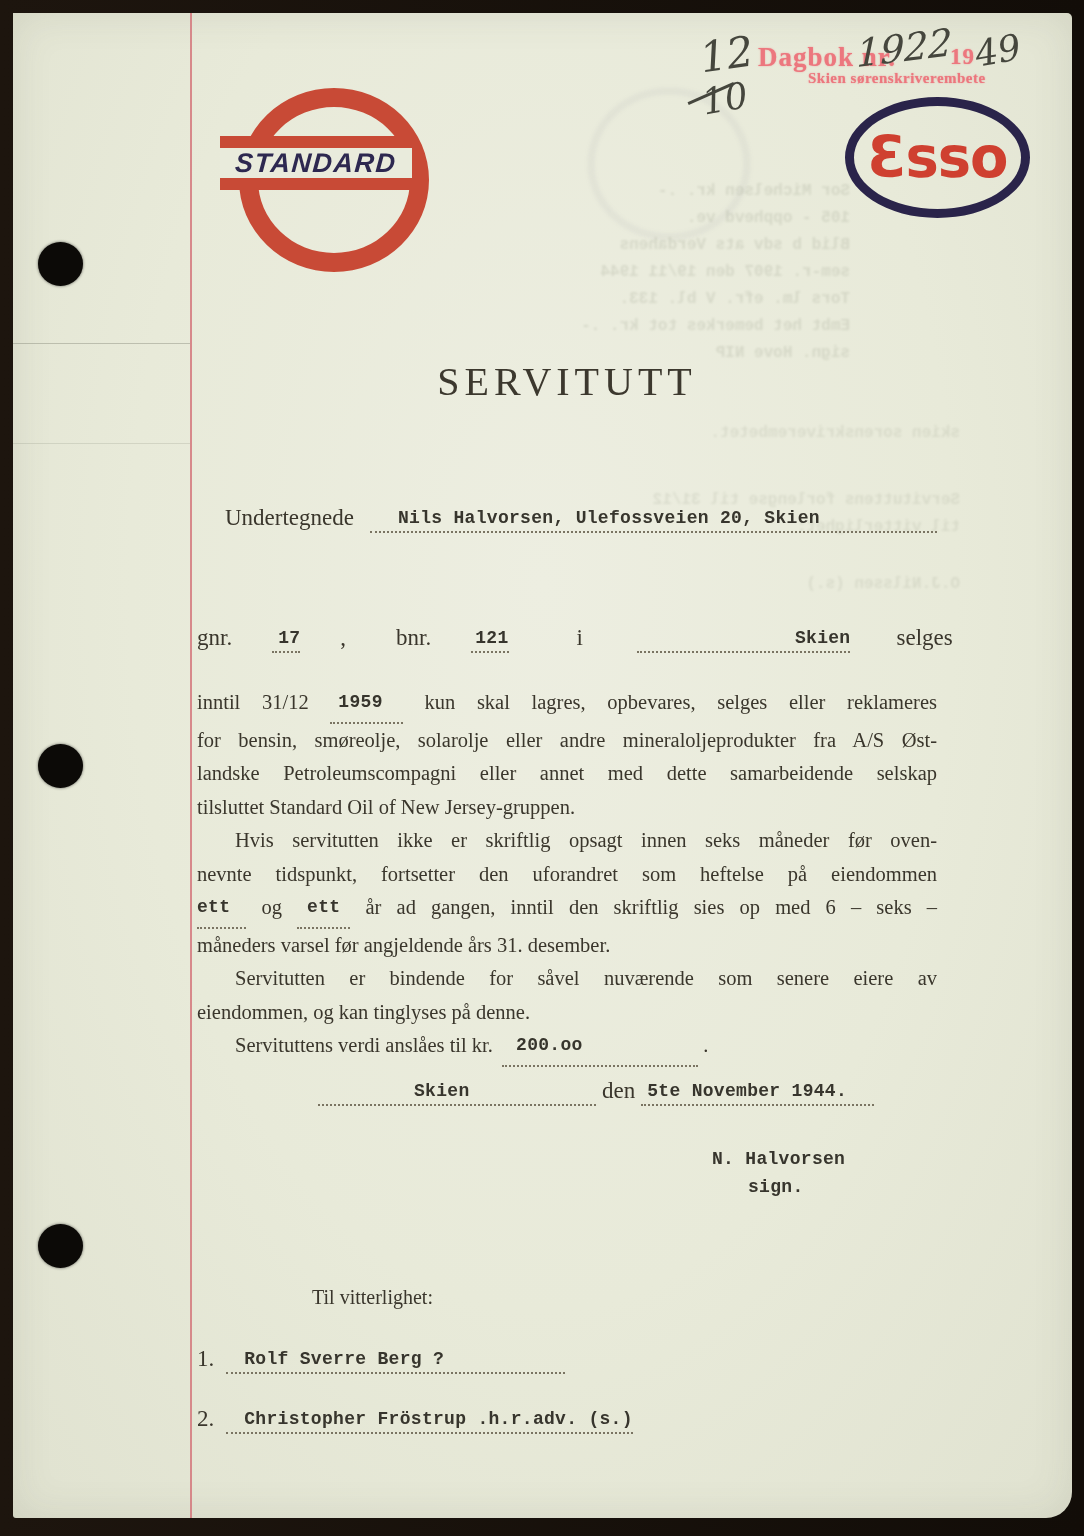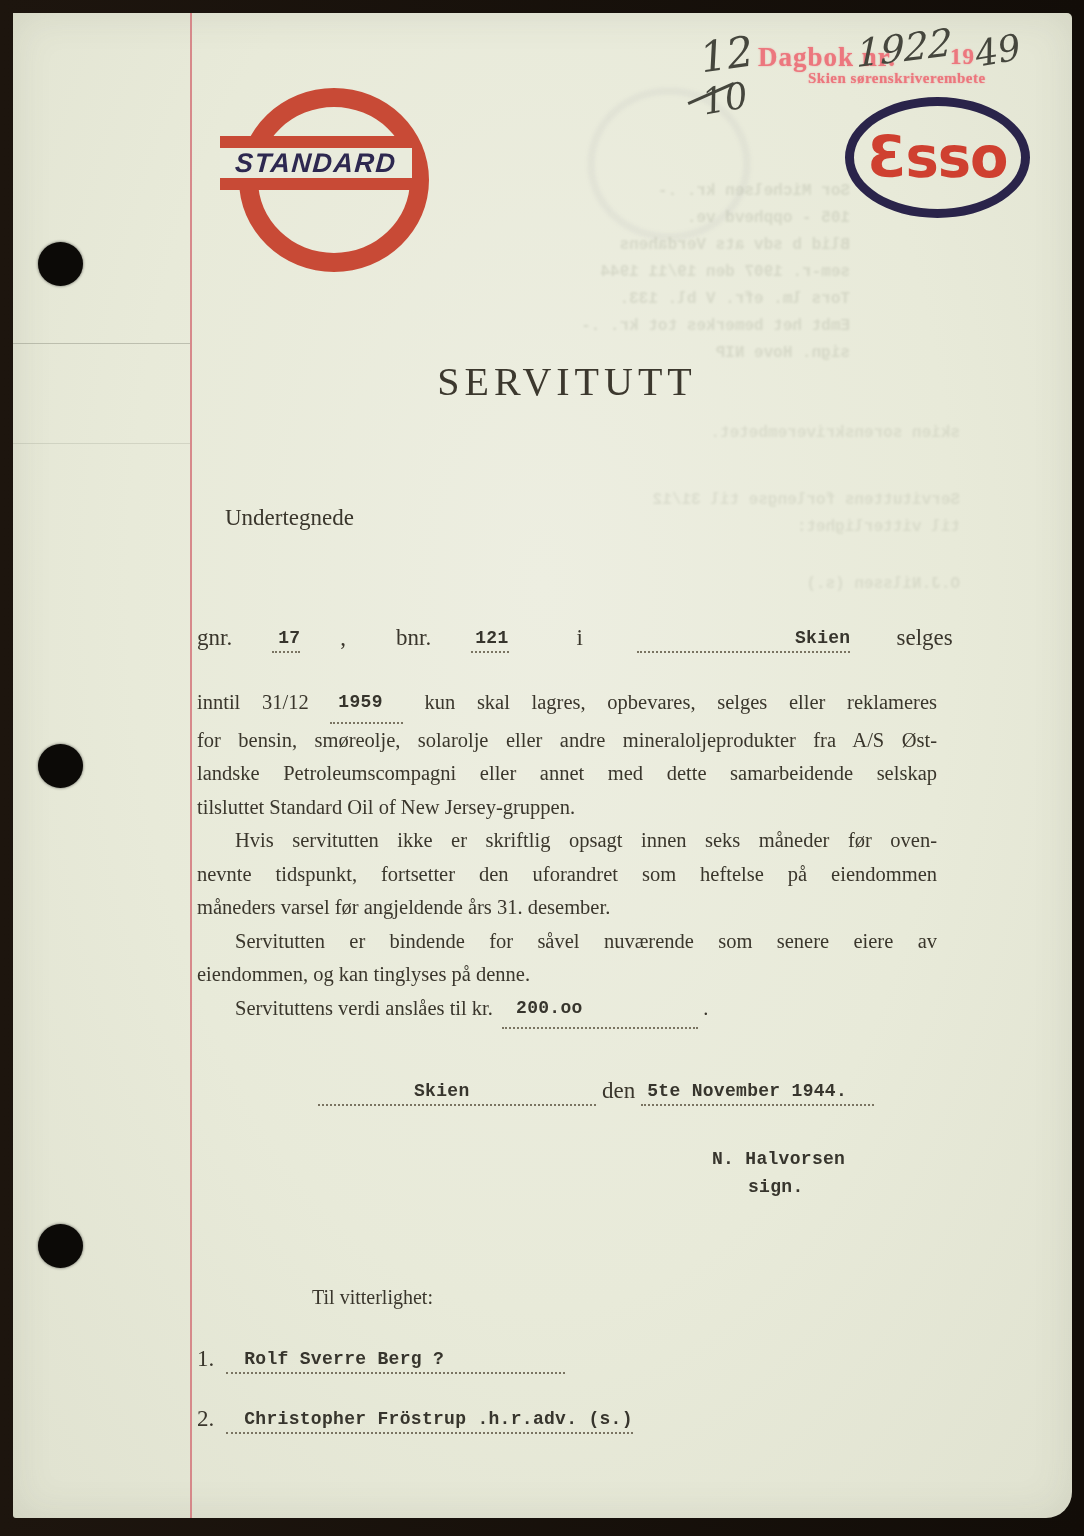--- a/index.html
+++ b/index.html
@@ -106,20 +106,21 @@
   </div>
 
   <div class="abs esso" style="left:845px;top:97px;width:167px;height:103px;">
     <span class="esso-word">Ɛsso</span>
   </div>
 
   <div class="abs printed title body-col" style="top:358px;text-align:center;">SERVITUTT</div>
 
   <div class="abs printed formline body-col" style="top:505px;">
     <span style="padding-left:28px;">Undertegnede</span>
+    <span class="dotfill" style="margin-left:16px;"><span class="typed" style="margin-left:28px;">Nils Halvorsen, Ulefossveien 20, Skien</span></span>
   </div>
 
 
   <div class="abs printed formline body-col" style="top:625px;gap:40px;">
     <span>gnr.</span>
     <span class="dots" style="width:62px;white-space:nowrap;"><span class="typed" style="margin-left:6px;">17</span></span>
     <span>,</span>
     <span style="margin-left:10px;">bnr.</span>
     <span class="dots" style="width:64px;white-space:nowrap;"><span class="typed" style="margin-left:4px;">121</span></span>
     <span style="margin-left:28px;margin-right:14px;">i</span>
@@ -131,20 +132,26 @@
     <div class="bline jl">
       <span>inntil 31/12</span>
       <span class="typedbox" style="padding:0 20px 0 8px;"><span class="typed">1959</span></span>
       <span>kun skal lagres, opbevares, selges eller reklameres</span>
     </div>
     <div class="bline jl">for bensin, smøreolje, solarolje eller andre mineraloljeprodukter fra A/S Øst-</div>
     <div class="bline jl">landske Petroleumscompagni eller annet med dette samarbeidende selskap</div>
     <div class="bline">tilsluttet Standard Oil of New Jersey-gruppen.</div>
     <div class="bline jl ind">Hvis servitutten ikke er skriftlig opsagt innen seks måneder før oven-</div>
     <div class="bline jl">nevnte tidspunkt, fortsetter den uforandret som heftelse på eiendommen</div>
+    <div class="bline jl">
+      <span class="typedbox" style="padding-right:16px;"><span class="typed">ett</span></span>
+      <span>og</span>
+      <span class="typedbox" style="padding:0 10px;"><span class="typed">ett</span></span>
+      <span>år ad gangen, inntil den skriftlig sies op med 6 – seks –</span>
+    </div>
     <div class="bline">måneders varsel før angjeldende års 31. desember.</div>
     <div class="bline jl ind">Servitutten er bindende for såvel nuværende som senere eiere av</div>
     <div class="bline">eiendommen, og kan tinglyses på denne.</div>
     <div class="bline ind">
       <span>Servituttens verdi anslåes til kr.</span>
       <span class="typedbox" style="width:196px;margin-left:4px;"><span class="typed" style="margin-left:14px;">200.oo</span></span>
       <span>.</span>
     </div>
   </div>
 

